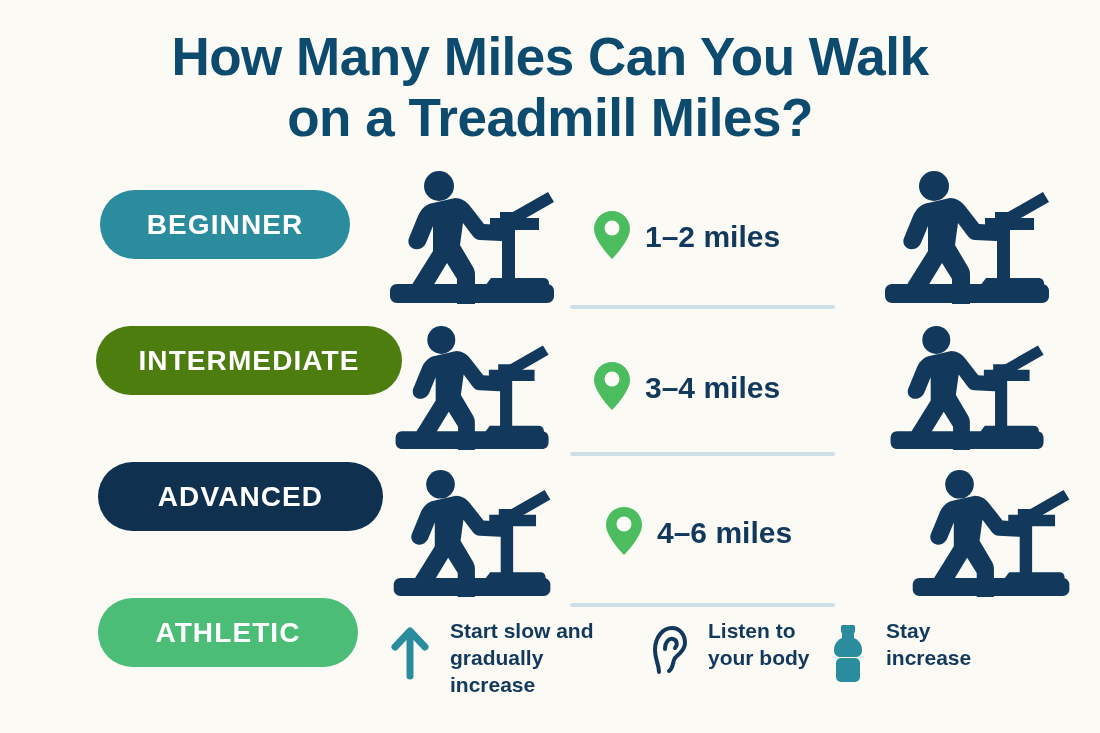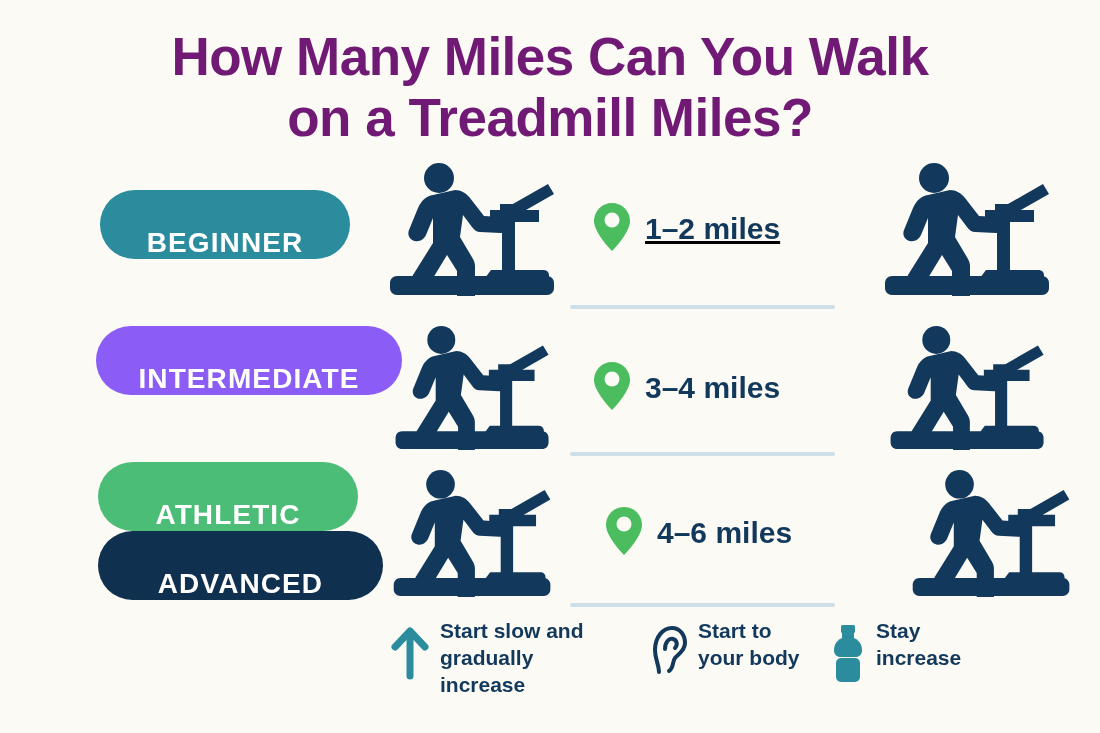--- a/index.html
+++ b/index.html
@@ -19,61 +19,61 @@
   #title-block {
     position: absolute;
     top: 26px;
     left: 0;
     width: 1100px;
     text-align: center;
   }
   .title-line {
     font-size: 53px;
     font-weight: bold;
-    color: #701a75;
+    color: #0c4a6e;
     letter-spacing: -0.5px;
     line-height: 1.16;
     white-space: nowrap;
   }
 
   
   #levels-column {
     position: absolute;
     left: 0;
     top: 190px;
     width: 410px;
   }
   .level-pill {
     height: 69px;
     border-radius: 40px;
     display: flex;
-    align-items: flex-end;
+    align-items: center;
     justify-content: center;
     color: #ffffff;
     font-size: 28px;
     font-weight: bold;
     letter-spacing: 1.1px;
     margin-bottom: 67px;
     box-sizing: border-box;
   }
   .pill-beginner    { width: 250px; margin-left: 100px; background: #2b8c9e; }
-  .pill-intermediate{ width: 306px; margin-left: 96px;  background: #8b5cf6; }
+  .pill-intermediate{ width: 306px; margin-left: 96px;  background: #4d7c0f; }
   .pill-advanced    { width: 285px; margin-left: 98px;  background: #10304f; }
   .pill-athletic    { width: 260px; margin-left: 98px;  background: #4cbd77; margin-bottom: 0; }
 
   
   .level-row {
     position: absolute;
     left: 370px;
     width: 700px;
     height: 145px;
     display: flex;
     align-items: center;
   }
-  #row-0 { top: 156px; text-decoration: underline; }
+  #row-0 { top: 164px; }
   #row-1 { top: 315px; }
   #row-2 { top: 460px; gap: 12px; }
 
   .treadmill-cell {
     width: 205px;
     display: flex;
     align-items: center;
     justify-content: center;
     flex: none;
   }
@@ -128,21 +128,21 @@
     display: flex;
     align-items: flex-start;
     justify-content: center;
     margin-top: 6px;
   }
   .tip-text {
     font-size: 21px;
     font-weight: bold;
     color: #12395c;
     line-height: 1.28;
-    margin-left: 10px;
+    margin-left: 20px;
     max-width: 160px;
   }
   #tip-0 .tip-text { max-width: 155px; }
   #tip-1 .tip-text { max-width: 115px; }
   #tip-2 .tip-text { max-width: 115px; }
 </style>
 </head>
 <body>
 
 <div id="title-block">
@@ -150,25 +150,25 @@
   <div class="title-line">on a Treadmill Miles?</div>
 </div>
 
 <div id="levels-column">
   <div class="level-pill pill-beginner">
     <span>BEGINNER</span>
   </div>
   <div class="level-pill pill-intermediate">
     <span>INTERMEDIATE</span>
   </div>
+  <div class="level-pill pill-advanced">
+    <span>ADVANCED</span>
+  </div>
   <div class="level-pill pill-athletic">
     <span>ATHLETIC</span>
-  </div>
-  <div class="level-pill pill-advanced">
-    <span>ADVANCED</span>
   </div>
 </div>
 
 <div class="level-row" id="row-0">
   <div class="treadmill-cell">
     <svg width="180" height="134" viewBox="0 0 180 134" xmlns="http://www.w3.org/2000/svg">
       <g fill="#12395c">
         <circle cx="56" cy="16" r="15"></circle>
         <path d="M50 33 c-7 1 -12 6 -15 13 l-9 22 c-2 5 1 10 6 11 c5 1 9 -2 11 -6 l7 -17 l0 25 l-20 32 c-3 5 -1 11 4 13 c5 2 10 0 13 -5 l17 -28 l10 16 l0 25 c0 6 4 10 9 10 c5 0 9 -4 9 -10 l0 -30 c0 -3 -1 -5 -2 -7 l-13 -22 l3 -22 l9 12 c2 3 5 5 8 5 l21 1 c5 0 9 -4 9 -8 c0 -5 -4 -8 -9 -8 l-17 -1 l-14 -18 c-4 -5 -9 -8 -15 -8 z"></path>
         <path d="M107 48 l0 12 l12 0 l0 56 l13 0 l0 -56 l24 0 l0 -12 z"></path>
@@ -299,21 +299,21 @@
 
   <div class="tip" id="tip-1">
     <span class="tip-icon">
       <svg width="38" height="54" viewBox="0 0 38 54" xmlns="http://www.w3.org/2000/svg">
         <g stroke="#12395c" stroke-width="4" fill="none" stroke-linecap="round" stroke-linejoin="round">
           <path d="M9 48 C9 40 5 36 5 26 C5 13 13 4 22 4 C30 4 35 11 35 19 C35 27 28 30 25 34 C22 38 24 44 19 47"></path>
           <path d="M15 25 C15 18 19 14 23 15 C27 16 28 21 25 24"></path>
         </g>
       </svg>
     </span>
-    <span class="tip-text">Start to your body</span>
+    <span class="tip-text">Listen to your body</span>
   </div>
 
   <div class="tip" id="tip-2">
     <span class="tip-icon">
       <svg width="36" height="60" viewBox="0 0 36 60" xmlns="http://www.w3.org/2000/svg">
         <g fill="#2b8c9e">
           <rect x="11" y="1" width="14" height="8" rx="1.5"></rect>
           <rect x="12" y="9" width="12" height="5"></rect>
           <path d="M18 13 C9 13 4 19 4 26 C4 30 6 32 9 33 l18 0 c3 -1 5 -3 5 -7 c0 -7 -5 -13 -14 -13 z"></path>
           <rect x="6" y="34" width="24" height="24" rx="5"></rect>

